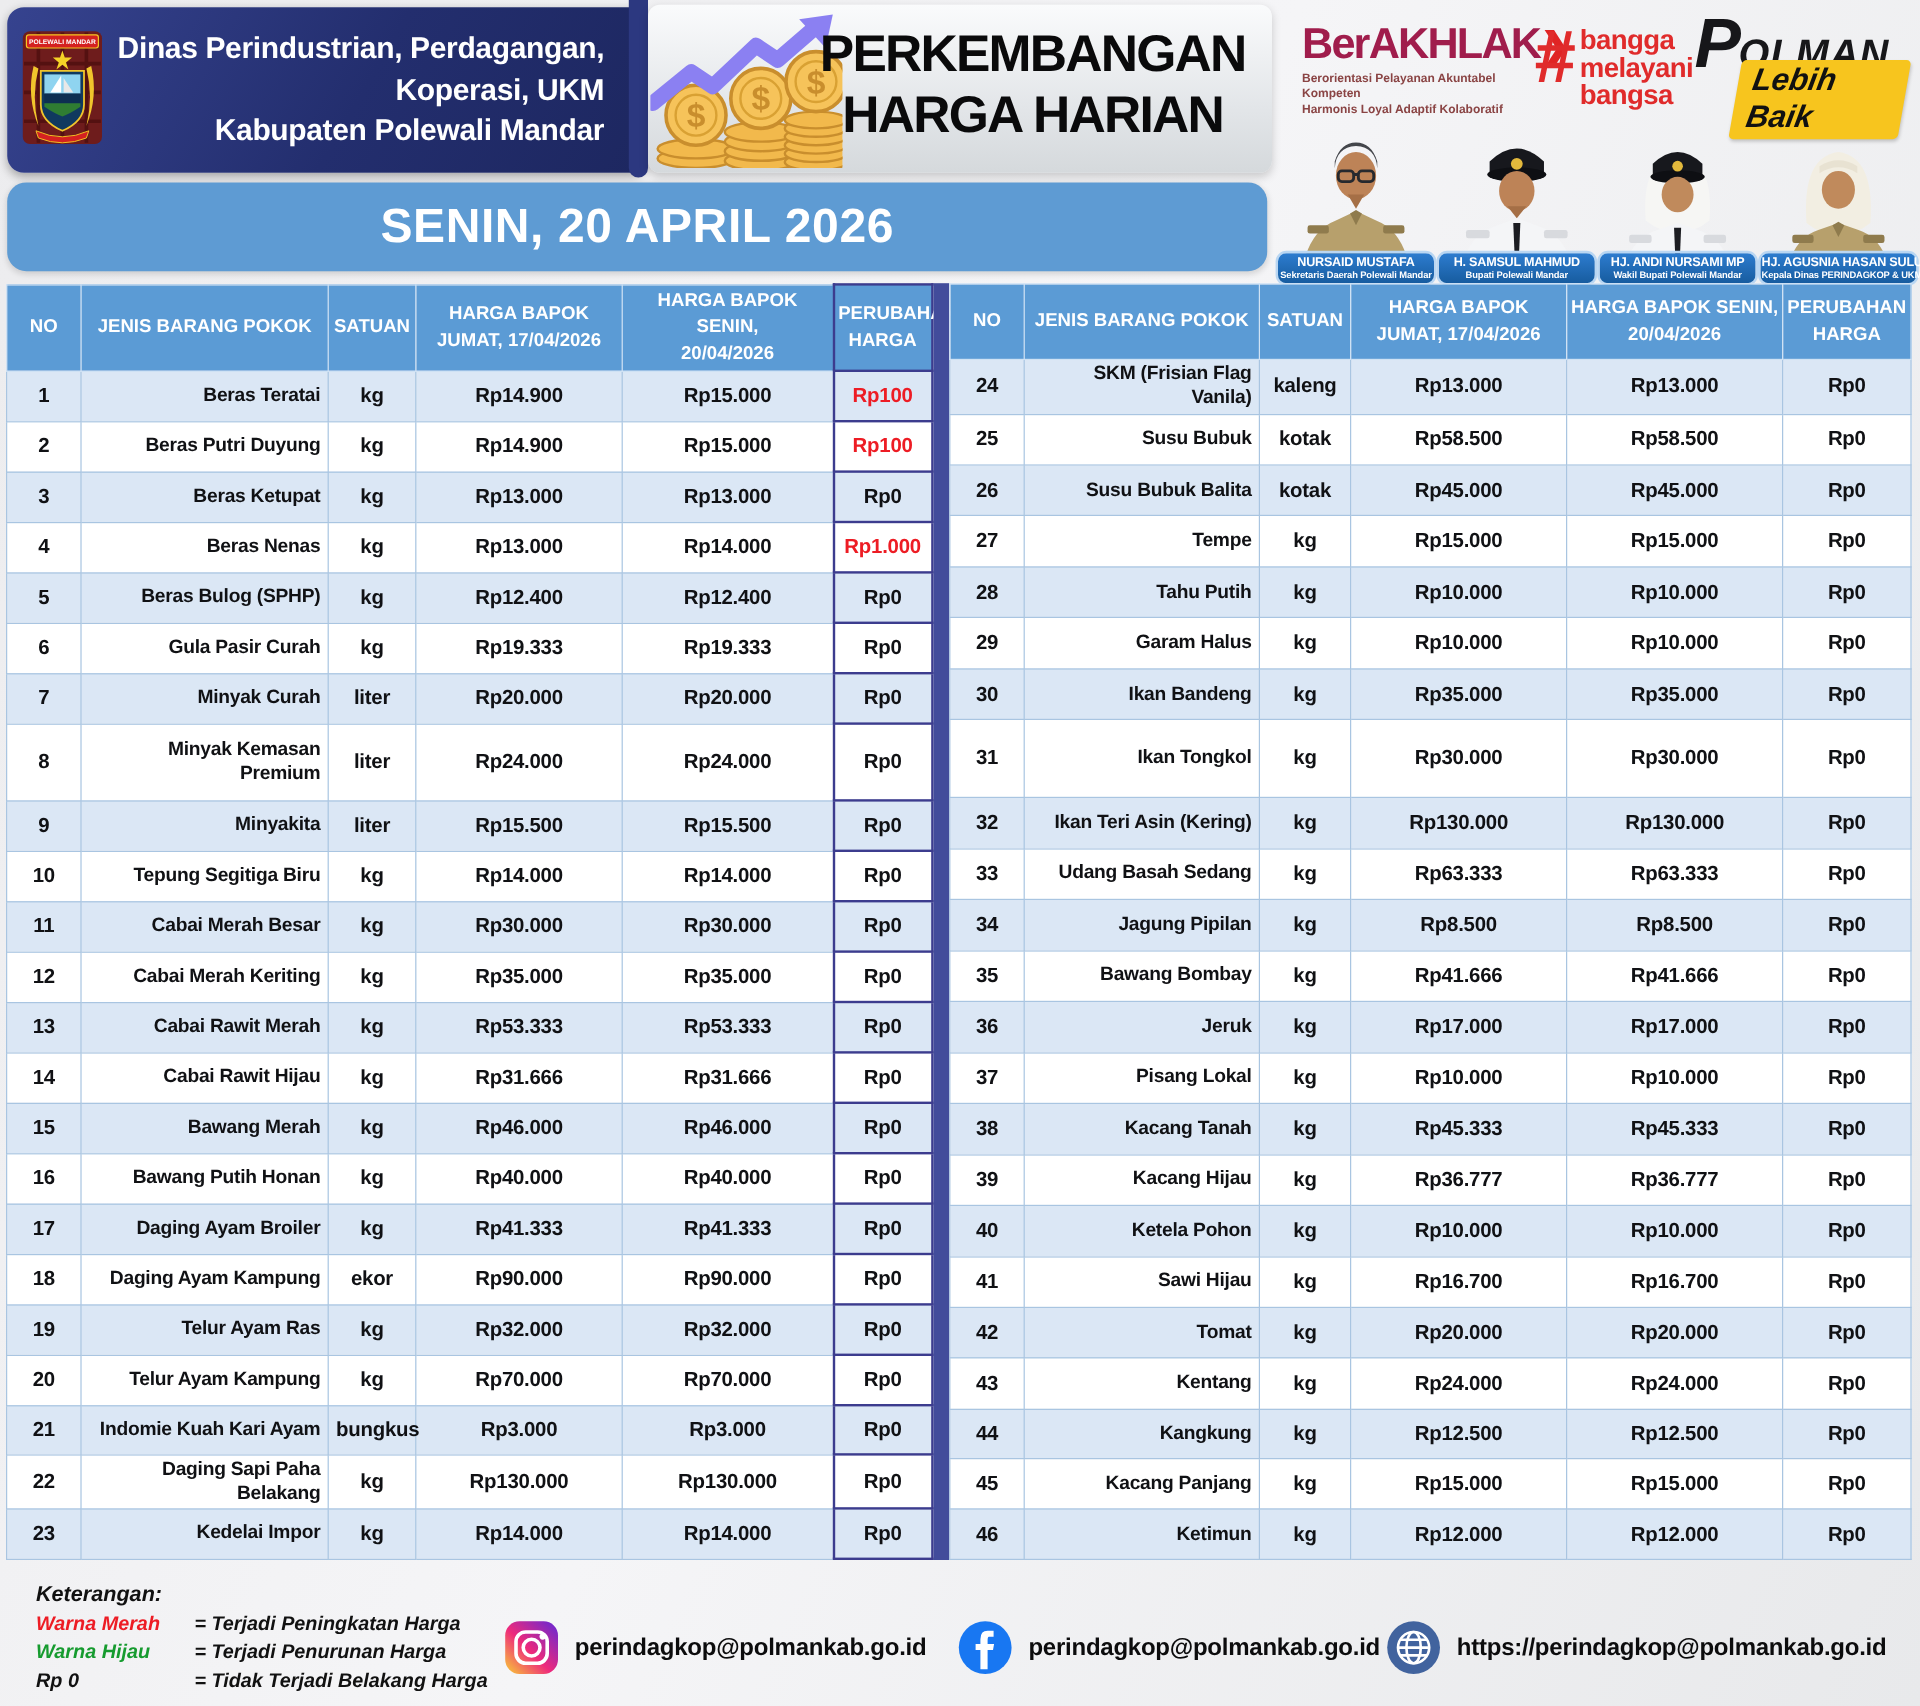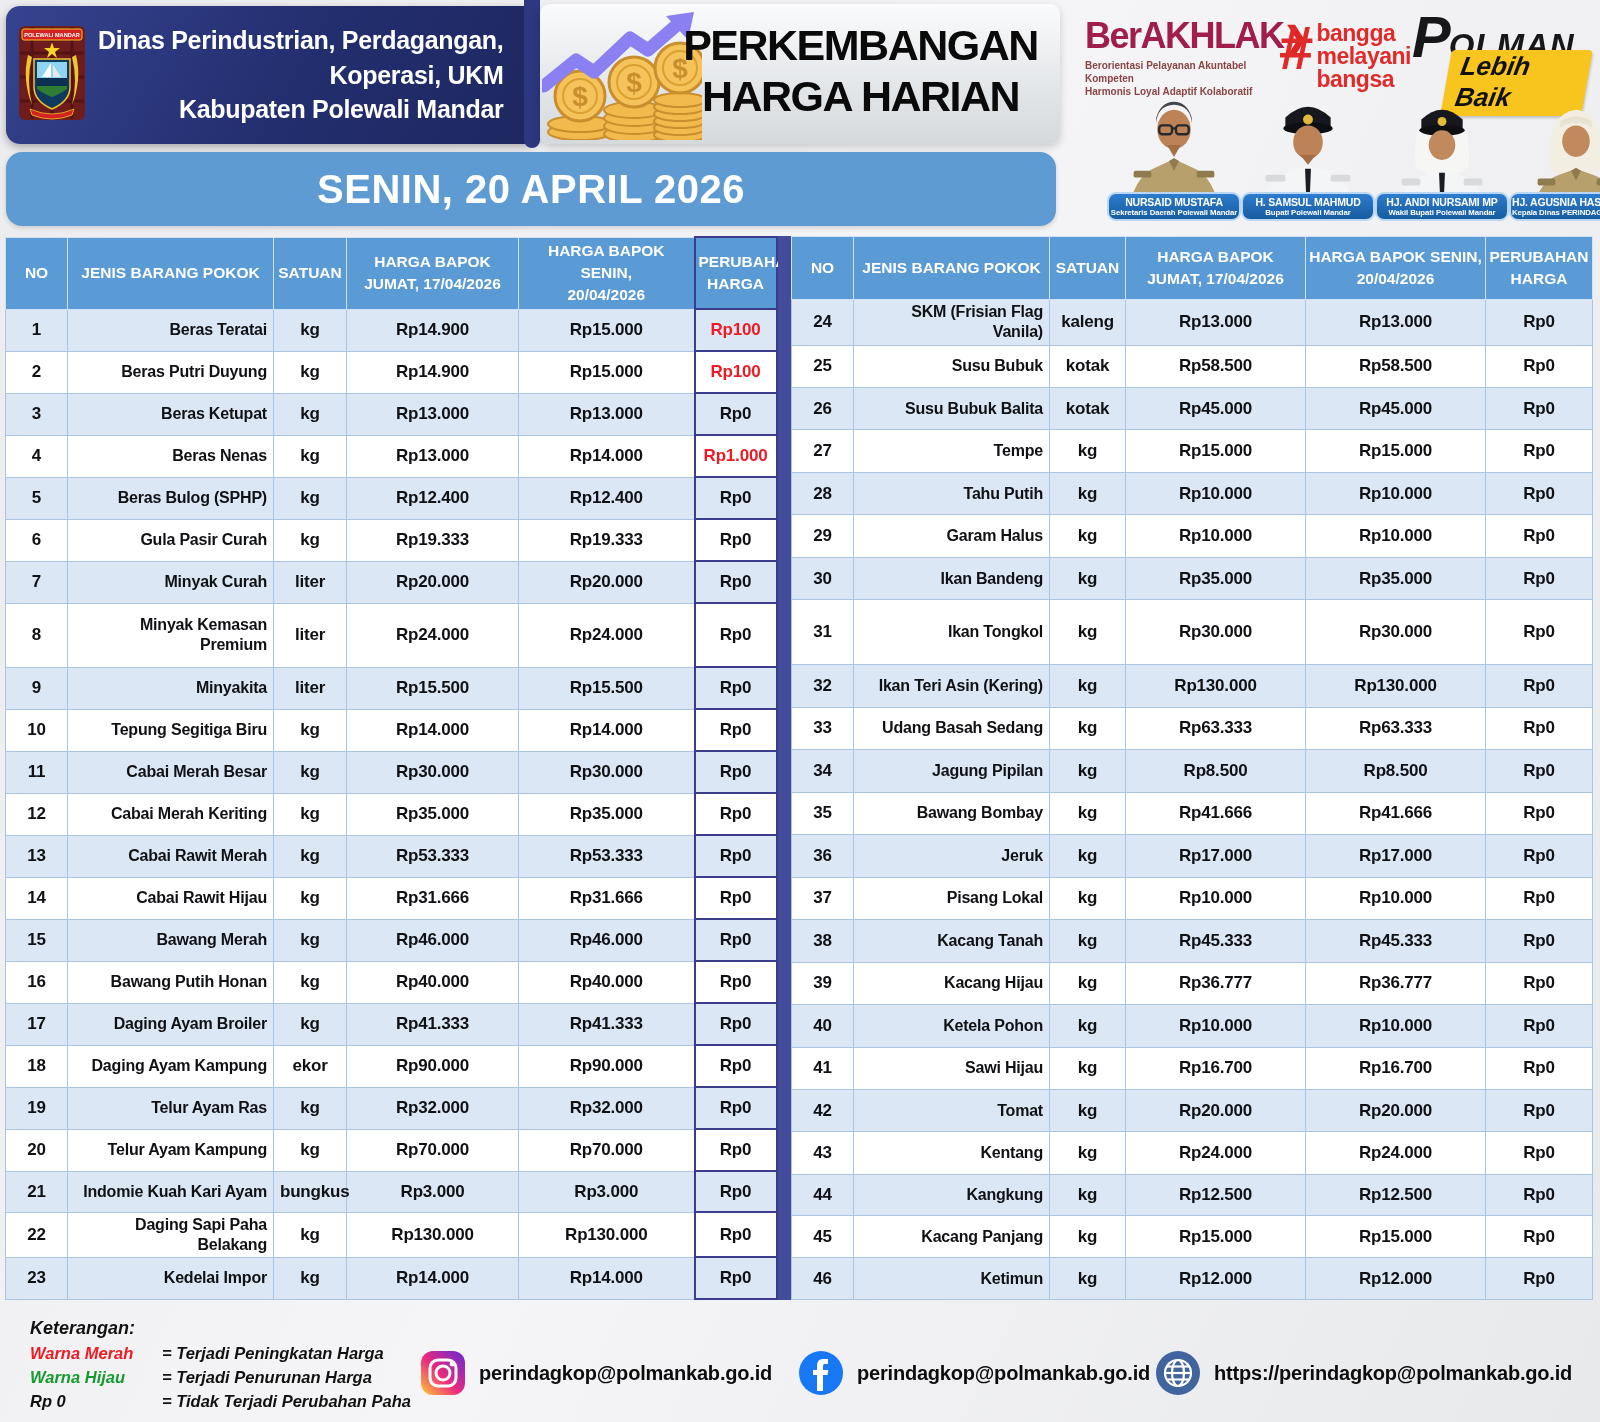--- a/index.html
+++ b/index.html
@@ -28,21 +28,21 @@
   .bangga .hash{font-size:62px;font-weight:700;line-height:.85;font-style:italic;}
   .bangga .lines{font-size:23px;font-weight:700;line-height:1.0;letter-spacing:-.5px;}
   .polman{position:absolute;left:1412px;top:14px;width:175px;}
   .polman .row1{font-style:italic;font-weight:700;color:#17171a;line-height:.8;}
   .polman .big-p{font-size:58px;letter-spacing:-2px;}
   .polman .rest{font-size:33px;letter-spacing:1px;}
   .polman .tag{display:inline-block;margin:-10px 0 0 34px;background:#f7c51e;color:#111;
         font-style:italic;font-weight:700;font-size:26px;padding:1px 12px 3px;border-radius:4px;
         transform:skewX(-10deg);box-shadow:1px 2px 3px rgba(0,0,0,.2);}
   
-  .official{position:absolute;top:87px;width:128px;height:134px;margin-left:44px;}
+  .official{position:absolute;top:104px;width:128px;height:134px;}
   .badge{position:absolute;left:-3px;right:-3px;bottom:0;background:linear-gradient(180deg,#2d7ccf,#175c9f);
         border:2px solid #b9d6f2;border-radius:9px;color:#fff;text-align:center;padding:2px 1px;box-sizing:border-box;}
   .badge .nm{font-size:10.5px;font-weight:700;letter-spacing:-.2px;white-space:nowrap;}
   .badge .tt{font-size:7.8px;font-weight:700;letter-spacing:-.1px;white-space:nowrap;}
   .date-banner{position:absolute;left:6px;top:152px;width:1050px;height:74px;background:#5e9bd3;border-radius:16px;
         display:flex;align-items:center;justify-content:center;color:#fff;font-size:40px;font-weight:700;letter-spacing:.5px;
         box-shadow:0 2px 5px rgba(0,0,0,.15);}
   
   .tables{position:absolute;left:5px;top:236px;width:1588px;display:flex;align-items:stretch;}
   .divider{width:16px;background:#424c9b;}
@@ -670,21 +670,21 @@
     <div class="legend-row">
       <span class="term red">Warna Merah</span>
       <span class="desc">= Terjadi Peningkatan Harga</span>
     </div>
     <div class="legend-row">
       <span class="term green">Warna Hijau</span>
       <span class="desc">= Terjadi Penurunan Harga</span>
     </div>
     <div class="legend-row">
       <span class="term">Rp 0</span>
-      <span class="desc">= Tidak Terjadi Perubahan Paha</span>
+      <span class="desc">= Tidak Terjadi Belakang Harga</span>
     </div>
   </div>
 
   <div class="contact ct-ig">
     <span class="icon-wrap">
       <svg width="46" height="46" viewBox="0 0 46 46">
         <defs>
             <linearGradient id="igg" x1="0" y1="1" x2="1" y2="0">
           <stop offset="0" stop-color="#f9ce34"></stop>
               <stop offset=".45" stop-color="#ee2a7b"></stop>

